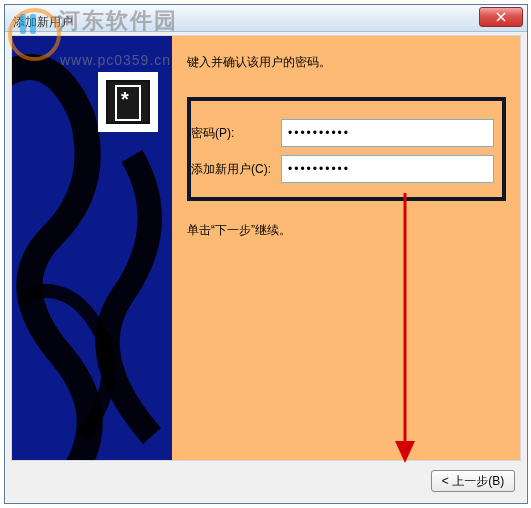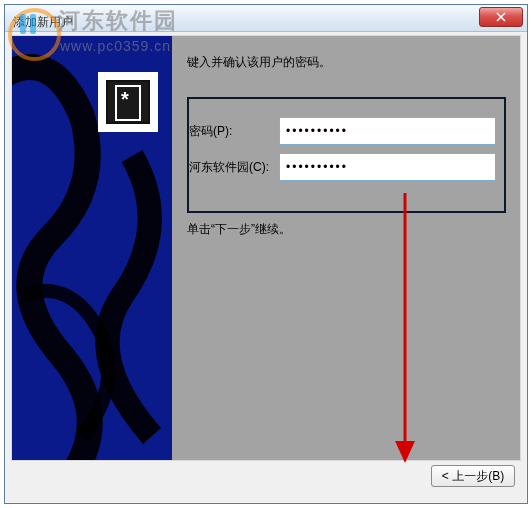--- a/index.html
+++ b/index.html
@@ -1,42 +1,42 @@
 <!DOCTYPE html>
 <html><head>
 <meta charset="utf-8">
 <style>
   html,body{margin:0;padding:0;font-family:"Microsoft YaHei","SimSun",Tahoma,sans-serif;font-size:12px;background:#fff}
   .wrap{position:relative;width:531px;height:508px;background:#fff}
   .watermark{position:absolute;left:0;top:0;width:531px;height:60px;pointer-events:none;z-index:50}
   .wm-circle{position:absolute;left:8px;top:8px;width:45px;height:45px;border:4px solid #ff8a00;border-radius:50%;opacity:.55}
   .wm-bar{position:absolute;background:#0099e5;opacity:.55;border-radius:2px}
   .wm-text{position:absolute;left:58px;top:6px;font-size:22px;font-weight:700;color:#7a7a7a;opacity:.55;letter-spacing:2px}
-  .wm-sub{position:absolute;left:60px;top:38px;font-size:14px;color:#8a8a8a;opacity:.55;letter-spacing:1px}
+  .wm-sub{position:absolute;left:60px;top:52px;font-size:14px;color:#8a8a8a;opacity:.55;letter-spacing:1px}
   .dialog{position:absolute;left:4px;top:4px;width:522px;height:498px;border:1px solid #5b7aa0;background:#f0f0f0;box-shadow:0 0 0 1px rgba(255,255,255,.3) inset}
   .titlebar{height:26px;background:linear-gradient(#f7fbff,#e3edf7 45%,#d2e1f0);border-bottom:1px solid #a7bed8;display:flex;align-items:flex-end;position:relative}
   .titlebar .title{padding-left:8px;color:#2b2b2b}
   .closebtn{position:absolute;right:4px;top:2px;width:42px;height:18px;background:linear-gradient(#f3a3a0,#d9534f 45%,#c9302c);border:1px solid #8b2e2a;border-radius:3px;display:flex;align-items:center;justify-content:center}
   .closebtn svg{width:10px;height:10px}
-  .body{position:absolute;left:6px;top:30px;right:6px;bottom:42px;background:#a3a3a3;border:1px solid #d9d9d9}
+  .body{position:absolute;left:6px;top:30px;right:6px;bottom:42px;background:#fdba74;border:1px solid #d9d9d9}
   .sidebar{position:absolute;left:0;top:0;width:160px;height:100%;background:#0b1a8a;overflow:hidden}
   .sidebar svg{position:absolute;left:0;top:0}
   .key-icon{position:absolute;right:14px;top:36px;width:58px;height:58px;background:#fff;border:1px solid #fff;display:flex;align-items:center;justify-content:center}
   .key-icon-inner{width:40px;height:40px;border:2px solid #111;position:relative;background:#1a1a1a}
   .key-icon-inner::before{content:"";position:absolute;left:7px;top:3px;width:22px;height:32px;border:2px solid #fff}
   .key-icon-inner::after{content:"*";position:absolute;left:13px;top:6px;color:#fff;font-size:20px;font-weight:700}
   .content{position:absolute;left:175px;top:18px;right:14px;bottom:10px}
   .instr{margin-bottom:26px}
-  .highlight-box{border:2px solid #0f172a;padding:10px 8px 22px 0;margin-bottom:8px}
+  .highlight-box{border:4px solid #0f172a;padding:10px 8px 6px 0;margin-bottom:21px}
   .row{display:flex;align-items:center;margin:8px 0}
   .row label{width:90px;color:#000}
   .row input[type=password]{flex:1;height:22px;border:1px solid #7eb0d6;padding:2px 6px;font-family:inherit;font-size:12px;letter-spacing:2px}
   .hint{}
   .arrow{position:absolute;left:385px;top:188px;width:30px;height:270px;pointer-events:none;z-index:40}
-  .footer{position:absolute;left:6px;right:6px;bottom:6px;height:32px;display:flex;justify-content:flex-end;align-items:flex-start;gap:0;padding-right:6px}
+  .footer{position:absolute;left:6px;right:6px;bottom:6px;height:32px;display:flex;justify-content:flex-end;align-items:center;gap:0;padding-right:6px}
   .btn{height:22px;min-width:84px;padding:0 8px;background:linear-gradient(#fefefe,#e8e8e8);border:1px solid #8a8a8a;border-radius:3px;font-family:inherit;font-size:12px;cursor:pointer;display:inline-flex;align-items:center;justify-content:center}
   .btn.default{border:1px solid #2f7bbf;box-shadow:0 0 0 1px #7cc0ff inset;background:linear-gradient(#eff7ff,#cfe6fb)}
 </style>
 </head>
 <body>
 
 <div class="wrap">
 
   <div class="watermark">
     <div class="wm-circle"></div>
@@ -71,21 +71,21 @@
 
       <div class="content">
         <div class="instr">键入并确认该用户的密码。</div>
 
         <div class="highlight-box">
           <div class="row">
             <label>密码(P):</label>
             <input type="password" value="••••••••••" style="">
           </div>
           <div class="row">
-            <label>河东软件园(C):</label>
+            <label>添加新用户(C):</label>
             <input type="password" value="••••••••••" style="">
           </div>
         </div>
 
         <div class="hint">单击“下一步”继续。</div>
       </div>
     </div>
 
     <svg class="arrow" viewBox="0 0 30 270">
       <line x1="15" y1="0" x2="15" y2="250" stroke="#d40000" stroke-width="3"></line>

